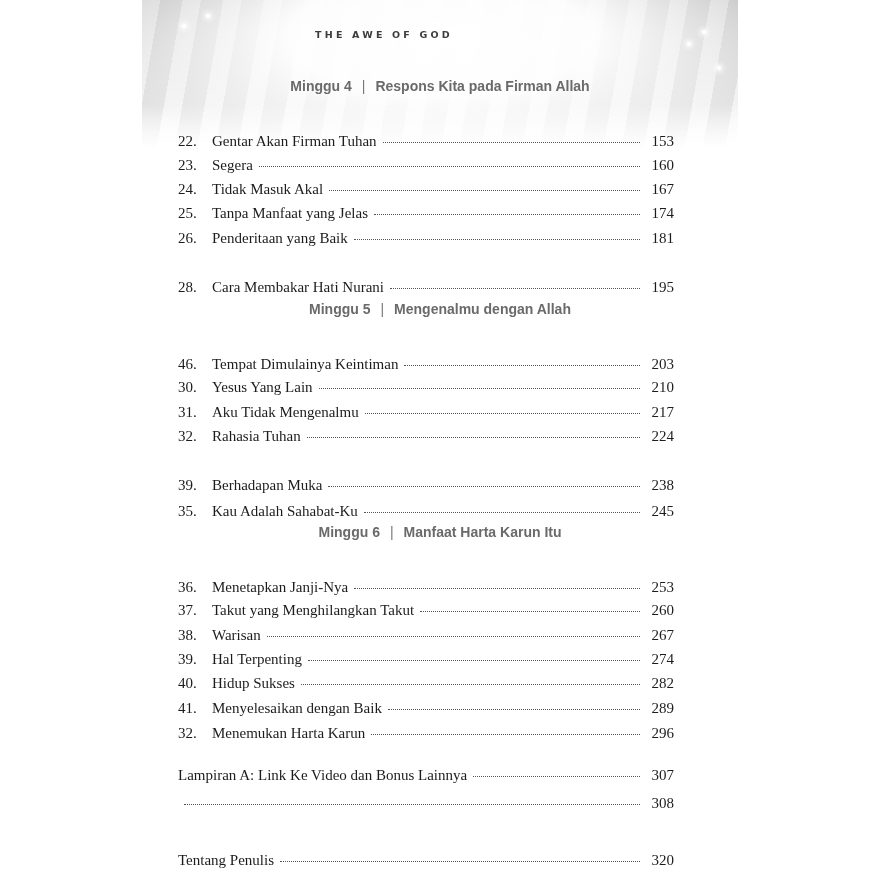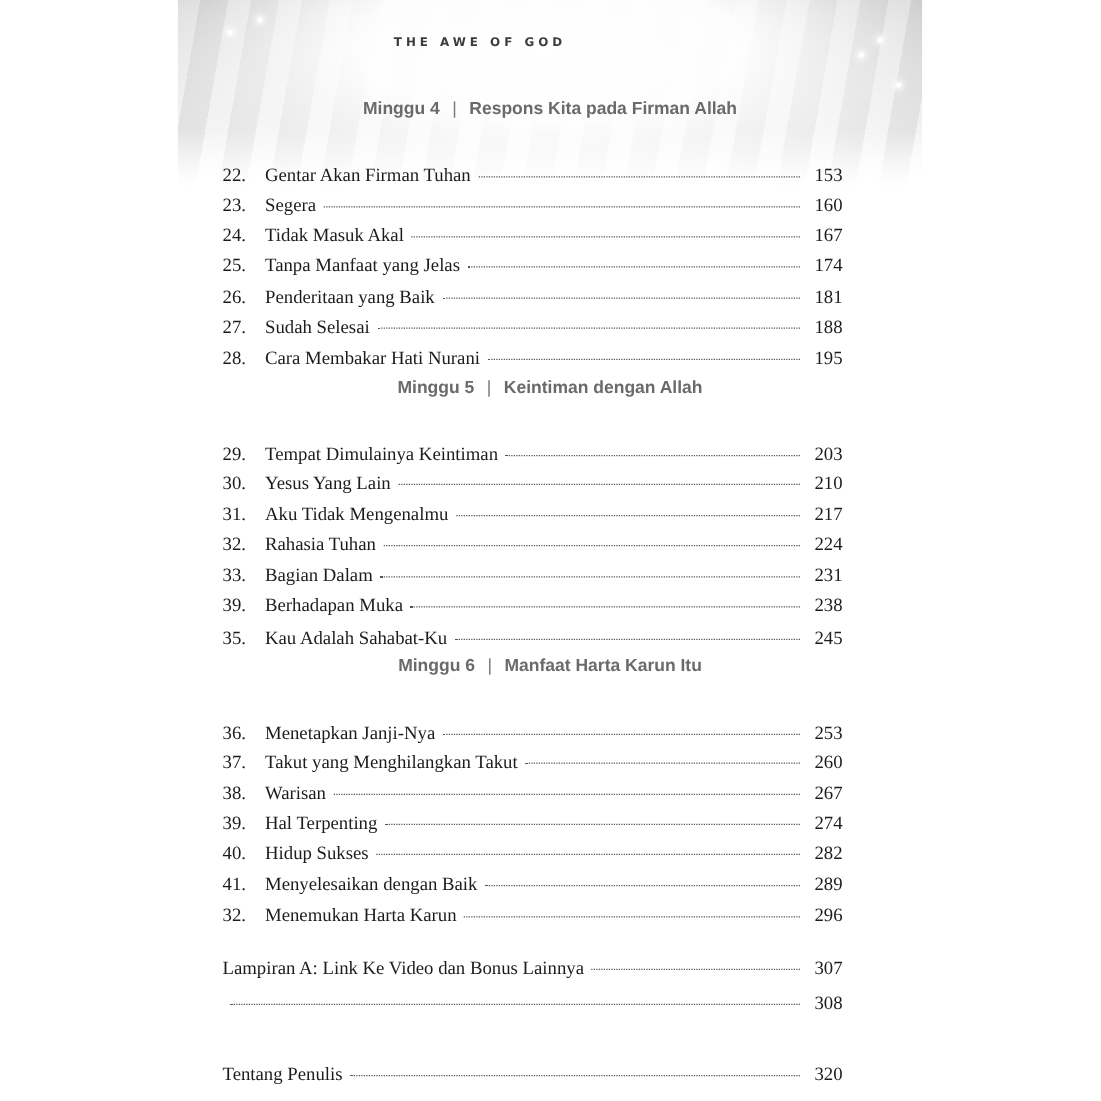--- a/index.html
+++ b/index.html
@@ -81,38 +81,32 @@
       <span class="title">Tanpa Manfaat yang Jelas</span>
       <span class="leader"></span>
       <span class="page-num">174</span>
     </div>
   <div class="entry" style="top:210px">
       <span class="num">26.</span>
       <span class="title">Penderitaan yang Baik</span>
       <span class="leader"></span>
       <span class="page-num">181</span>
     </div>
-  <div class="entry" style="top:234px">
-      <span class="num">27.</span>
-      <span class="title">Sudah Selesai</span>
-      <span class="leader"></span>
-      <span class="page-num">188</span>
-    </div>
   <div class="entry" style="top:259px">
       <span class="num">28.</span>
       <span class="title">Cara Membakar Hati Nurani</span>
       <span class="leader"></span>
       <span class="page-num">195</span>
     </div>
 
   <div class="section-head" style="top:301px">
-    <span>Minggu 5</span><span class="sep">|</span><span>Keintiman dengan Allah</span>
+    <span>Minggu 5</span><span class="sep">|</span><span>Mengenalmu dengan Allah</span>
   </div>
   <div class="entry" style="top:336px">
-      <span class="num">29.</span>
+      <span class="num">46.</span>
       <span class="title">Tempat Dimulainya Keintiman</span>
       <span class="leader"></span>
       <span class="page-num">203</span>
     </div>
   <div class="entry" style="top:359px">
       <span class="num">30.</span>
       <span class="title">Yesus Yang Lain</span>
       <span class="leader"></span>
       <span class="page-num">210</span>
     </div>
@@ -120,26 +114,20 @@
       <span class="num">31.</span>
       <span class="title">Aku Tidak Mengenalmu</span>
       <span class="leader"></span>
       <span class="page-num">217</span>
     </div>
   <div class="entry" style="top:408px">
       <span class="num">32.</span>
       <span class="title">Rahasia Tuhan</span>
       <span class="leader"></span>
       <span class="page-num">224</span>
-    </div>
-  <div class="entry" style="top:433px">
-      <span class="num">33.</span>
-      <span class="title">Bagian Dalam</span>
-      <span class="leader"></span>
-      <span class="page-num">231</span>
     </div>
   <div class="entry" style="top:457px">
       <span class="num">39.</span>
       <span class="title">Berhadapan Muka</span>
       <span class="leader"></span>
       <span class="page-num">238</span>
     </div>
   <div class="entry" style="top:483px">
       <span class="num">35.</span>
       <span class="title">Kau Adalah Sahabat-Ku</span>

